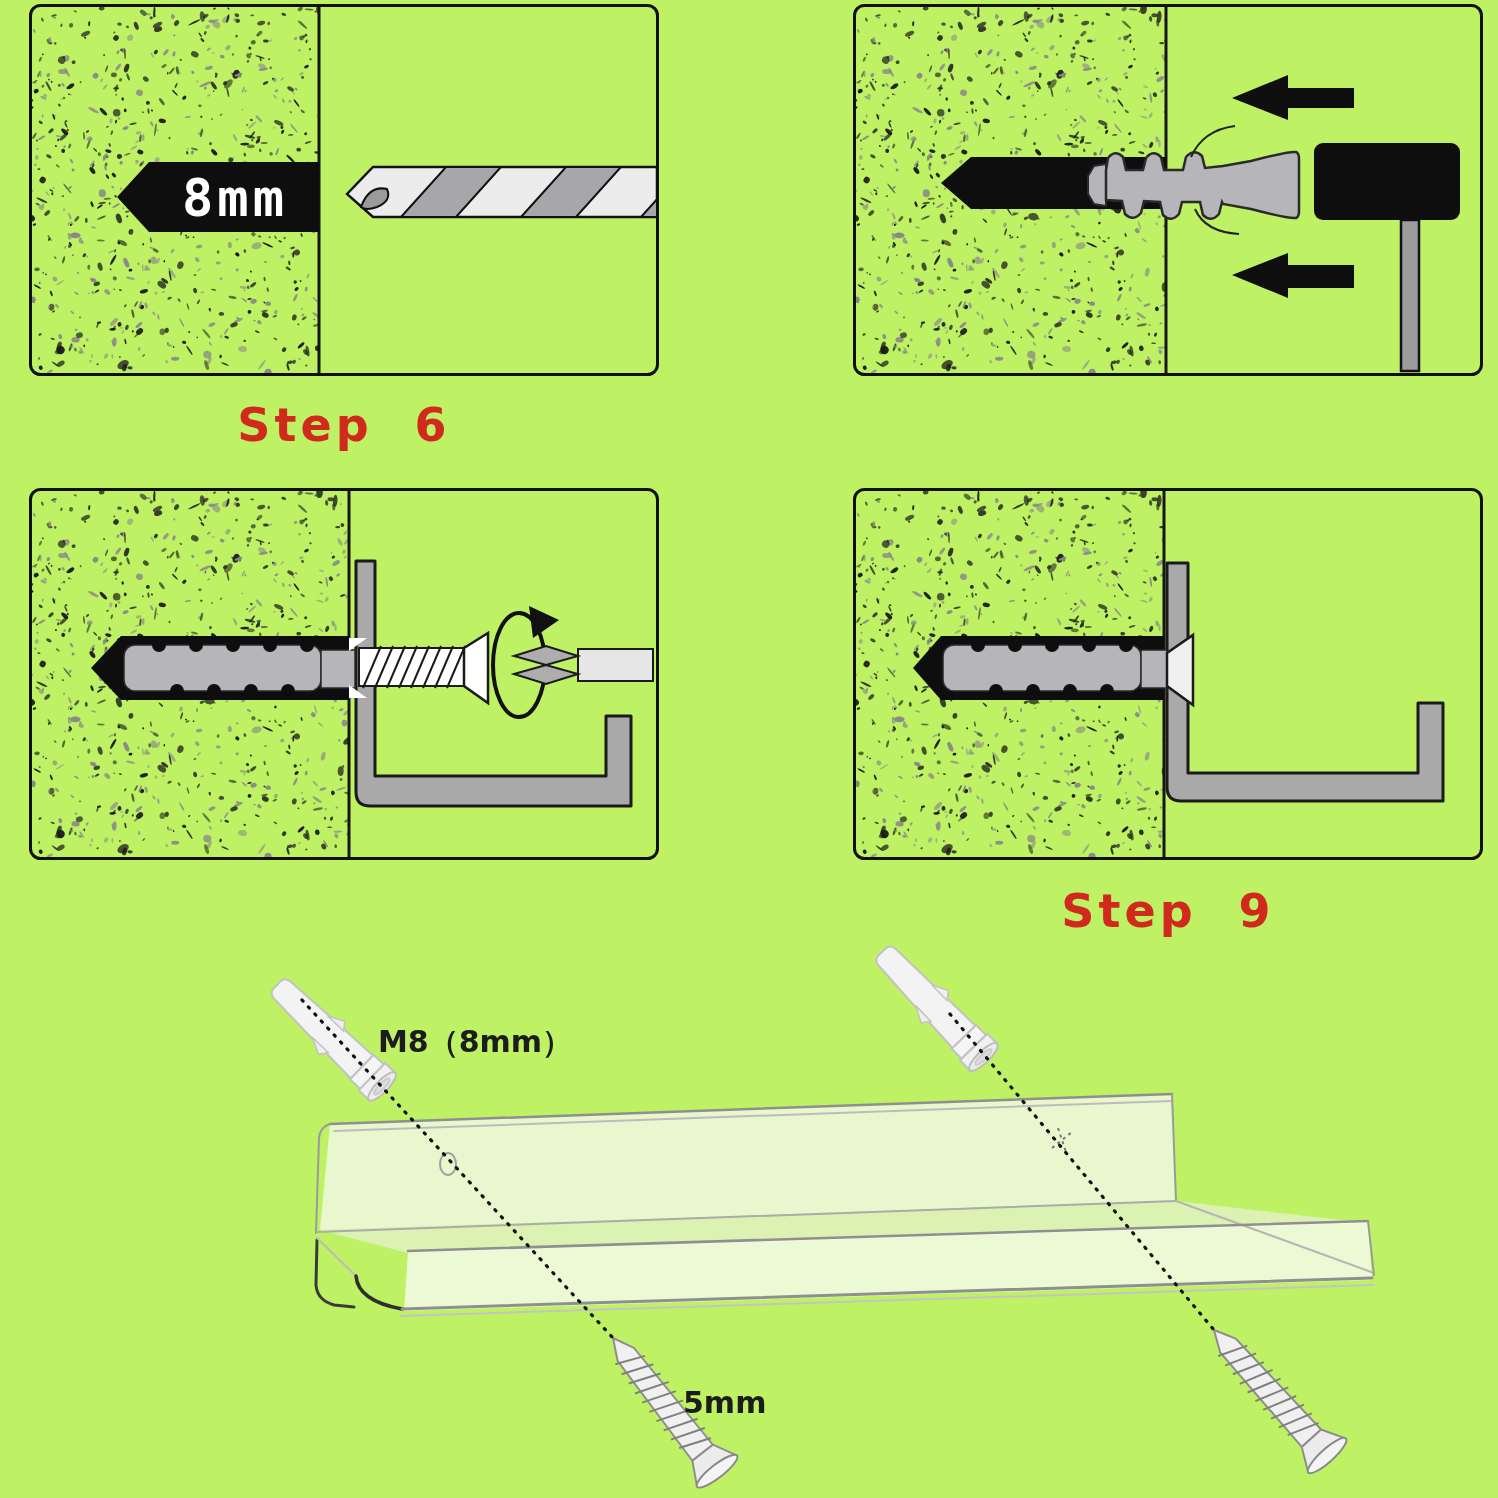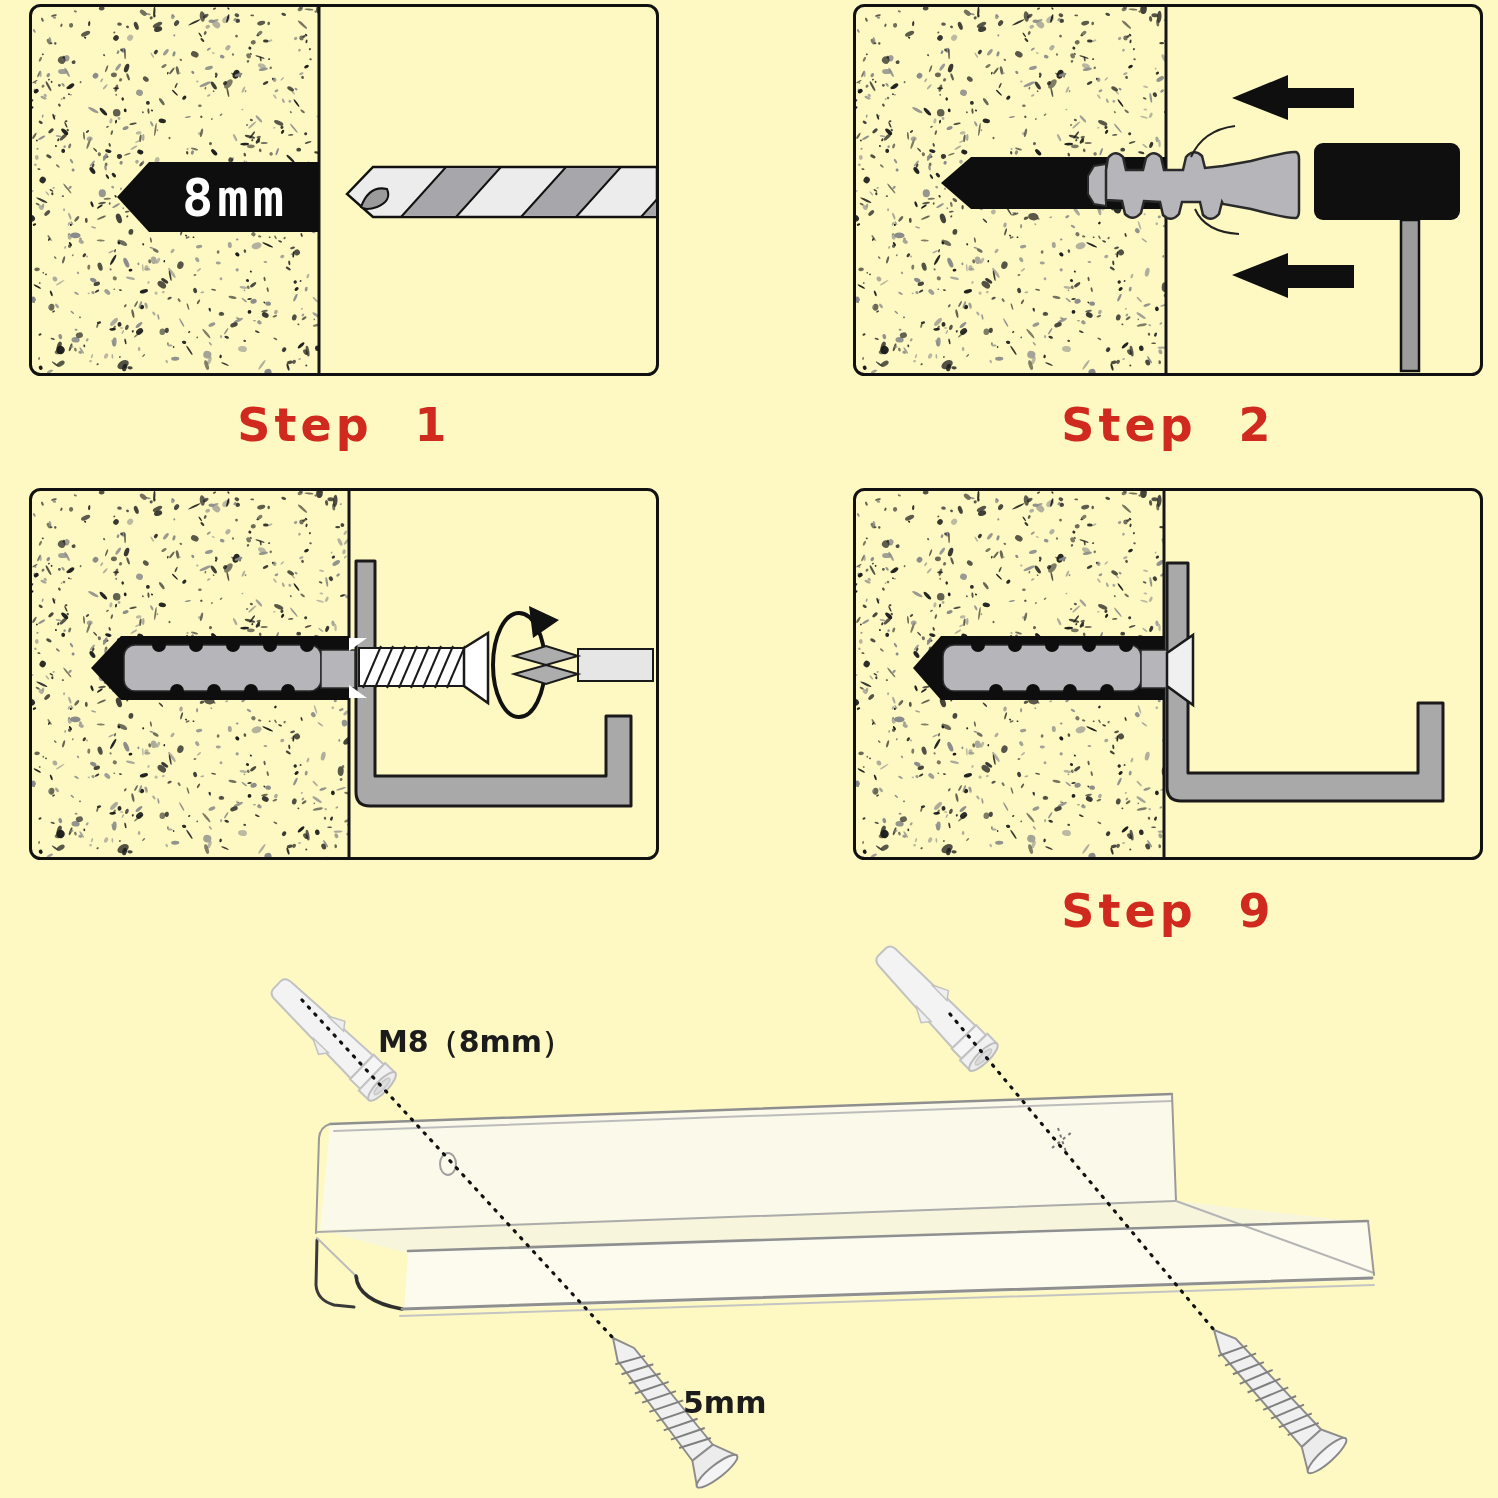--- a/index.html
+++ b/index.html
@@ -1,16 +1,16 @@
 <!DOCTYPE html>
 <html><head>
 <meta charset="utf-8">
 <style>
   html,body{margin:0;padding:0;background:#ffffff;}
-  #stage{position:relative;width:1498px;height:1498px;background:#fef9c3;overflow:hidden;
+  #stage{position:relative;width:1498px;height:1498px;background:#bef264;overflow:hidden;
          font-family:"DejaVu Sans", sans-serif;}
   .panel{position:absolute;}
   .step-label{position:absolute;width:632px;text-align:center;
       font-family:"DejaVu Sans", sans-serif;font-weight:bold;font-size:46px;
       letter-spacing:4px;word-spacing:22px;color:#d02a1e;}
   svg text.holeText{font-family:"DejaVu Sans Mono", monospace;font-weight:bold;font-size:52px;fill:#ffffff;letter-spacing:4px;}
   svg text.partLabel{font-family:"DejaVu Sans", sans-serif;font-weight:bold;font-size:30px;fill:#1c1c1c;}
 </style>
 </head>
 <body>
@@ -838,21 +838,21 @@
       <polygon points="318,190 344,163 628,163 628,213 344,213" fill="#ececec" stroke="#111111" stroke-width="2.5"></polygon>
       <g clip-path="url(#drillClip)">
         <polygon points="372,213 417,163 472,163 427,213" fill="#a7a7ab" stroke="#111111" stroke-width="2"></polygon>
         <polygon points="492,213 537,163 592,163 547,213" fill="#a7a7ab" stroke="#111111" stroke-width="2"></polygon>
         <polygon points="612,213 657,163 712,163 667,213" fill="#a7a7ab" stroke="#111111" stroke-width="2"></polygon>
       </g>
       <path d="M 332,203 Q 340,181 358,185 Q 363,197 348,203 Q 337,207 332,203 Z" fill="#9b9b9b" stroke="#111111" stroke-width="2"></path>
     </g>
     <rect x="1.5" y="1.5" width="627" height="369" rx="10" fill="none" stroke="#111111" stroke-width="3"></rect>
   </svg>
-  <div class="step-label" style="left:28px;top:398px">Step 1</div>
+  <div class="step-label" style="left:28px;top:398px">Step 6</div>
 
   <svg class="panel" style="left:852px;top:4px" width="632" height="372" viewBox="0 0 630 372">
     <g clip-path="url(#wallClip2)">
       <use href="#granite"></use>
     </g>
     <line x1="313" y1="2" x2="313" y2="370" stroke="#161616" stroke-width="3"></line>
     <polygon points="88,179 118,153 313,153 313,205 118,205" fill="#0e0e0e"></polygon>
 
     <g>
       <polygon points="235,172 241,162 253,160 253,202 241,200 235,190" fill="#b6b6ba" stroke="#2a2a2a" stroke-width="2"></polygon>
@@ -868,21 +868,20 @@
       <path d="M 342,205 Q 352,228 386,230"></path>
     </g>
     <polygon points="379,94 435,71 435,84 501,84 501,104 435,104 435,116" fill="#0f0f0f"></polygon>
     <polygon points="379,271 435,249 435,261 501,261 501,284 435,284 435,294" fill="#0f0f0f"></polygon>
     <g>
       <rect x="548" y="216" width="18" height="151" fill="#9c9c9c" stroke="#111111" stroke-width="2.5"></rect>
       <rect x="461" y="139" width="146" height="77" rx="9" fill="#0f0f0f"></rect>
     </g>
     <rect x="1.5" y="1.5" width="627" height="369" rx="10" fill="none" stroke="#111111" stroke-width="3"></rect>
   </svg>
-  <div class="step-label" style="left:852px;top:398px">Step 2</div>
 
   <svg class="panel" style="left:28px;top:488px" width="632" height="372" viewBox="0 0 630 372">
     <g clip-path="url(#wallClip3)">
       <use href="#granite"></use>
     </g>
     <line x1="320" y1="2" x2="320" y2="370" stroke="#161616" stroke-width="3"></line>
 
     <path d="M 327,73 L 346,73 L 346,288 L 577,288 L 577,228 L 602,228 L 602,318 L 341,318 Q 327,318 327,304 Z" fill="#a9a9a9" stroke="#1a1a1a" stroke-width="3" stroke-linejoin="round"></path>
     <polygon points="62,180 92,148 320,148 320,212 92,212" fill="#0e0e0e"></polygon>
     <g>

